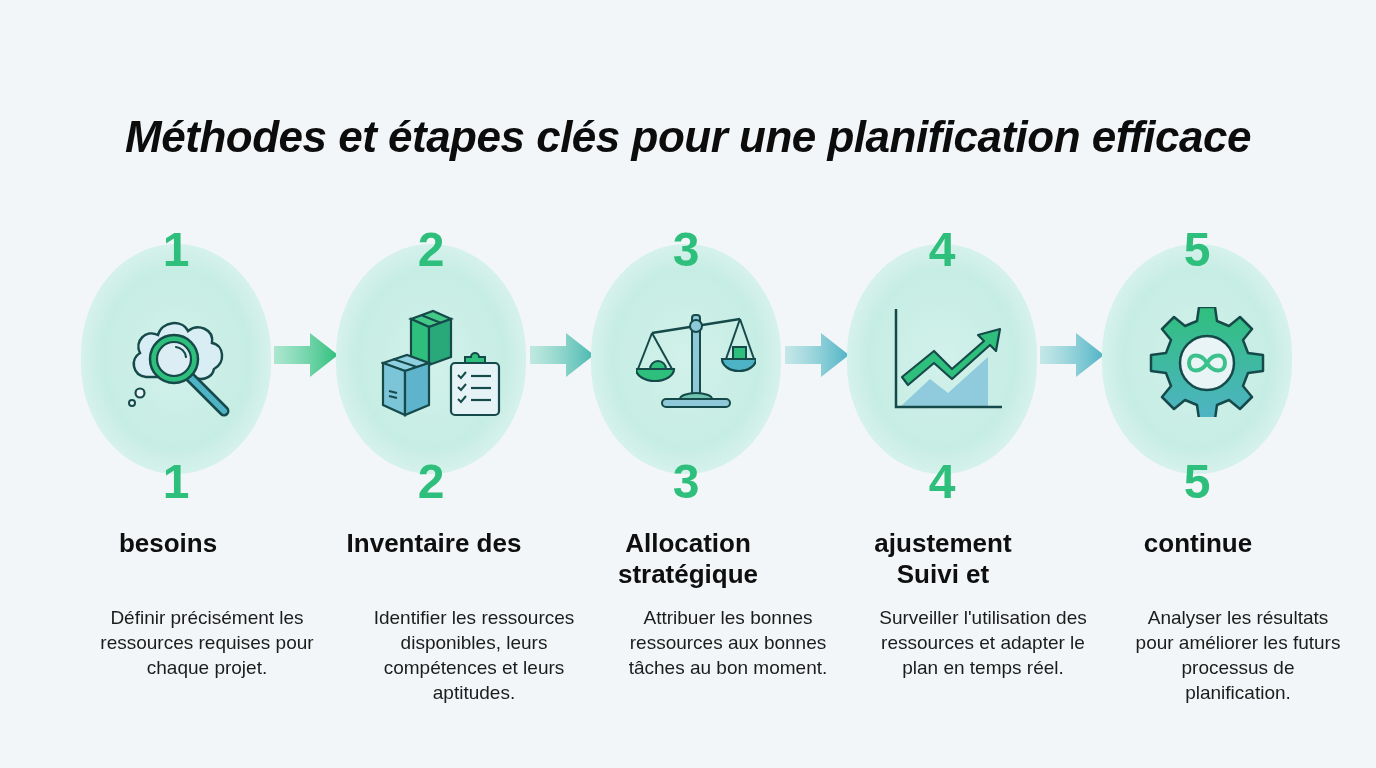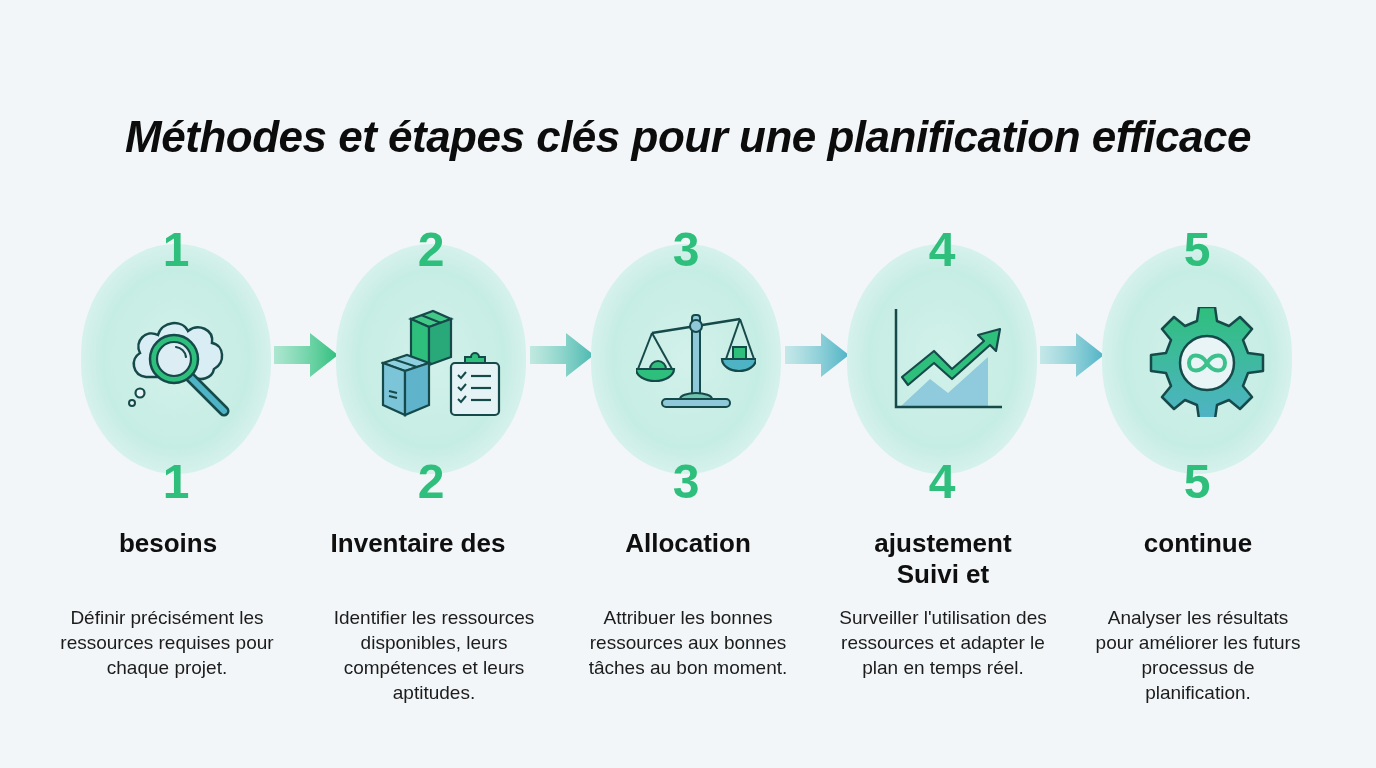--- a/index.html
+++ b/index.html
@@ -33,21 +33,21 @@
     }
     .arrow {
       position: absolute; top: 333px; width: 64px; height: 44px;
     }
     .label {
       position: absolute; top: 528px; width: 250px; text-align: center;
       font-size: 26px; font-weight: 700; color: #0f0f0f; line-height: 31px;
     }
     .desc {
       position: absolute; top: 605px; width: 250px; text-align: center;
-      font-size: 19px; color: #1c1c1c; line-height: 25px;
+      font-size: 19px; color: #1c1c1c; line-height: 25px; margin-left: 40px;
     }
   </style>
 </head>
 <body>
 
 <svg width="0" height="0" style="position:absolute">
   <defs>
     <linearGradient id="arrG1" x1="0" x2="1" y1="0" y2="0">
       <stop offset="0" stop-color="#7fdcb6" stop-opacity="0.6"></stop>
       <stop offset="1" stop-color="#2fbf7c"></stop>
@@ -166,25 +166,26 @@
       <circle r="27" fill="#e9f4f6" stroke="#164a4a" stroke-width="2.5"></circle>
       <path d="M0 0 C-6 -10 -18 -10 -18 0 C-18 10 -6 10 0 0 C6 -10 18 -10 18 0 C18 10 6 10 0 0 Z" fill="none" stroke="#3cc08c" stroke-width="4"></path>
     </g>
   </svg>
   <div class="num bottom">5</div>
 </div>
 
 <div class="label" style="left:43px">
   <div>besoins</div>
 </div>
-<div class="label" style="left:293px">
+<div class="label" style="left:309px">
   <div>Inventaire des</div>
 </div>
 <div class="label" style="left:563px">
   <div>Allocation</div>
+  <div>stratégique</div>
 </div>
 <div class="label" style="left:818px">
   <div>ajustement</div>
   <div>Suivi et</div>
 </div>
 <div class="label" style="left:1073px">
   <div>continue</div>
 </div>
 
 <div class="desc" style="left:56px; width:222px">Définir précisément les ressources requises pour chaque projet.</div>

